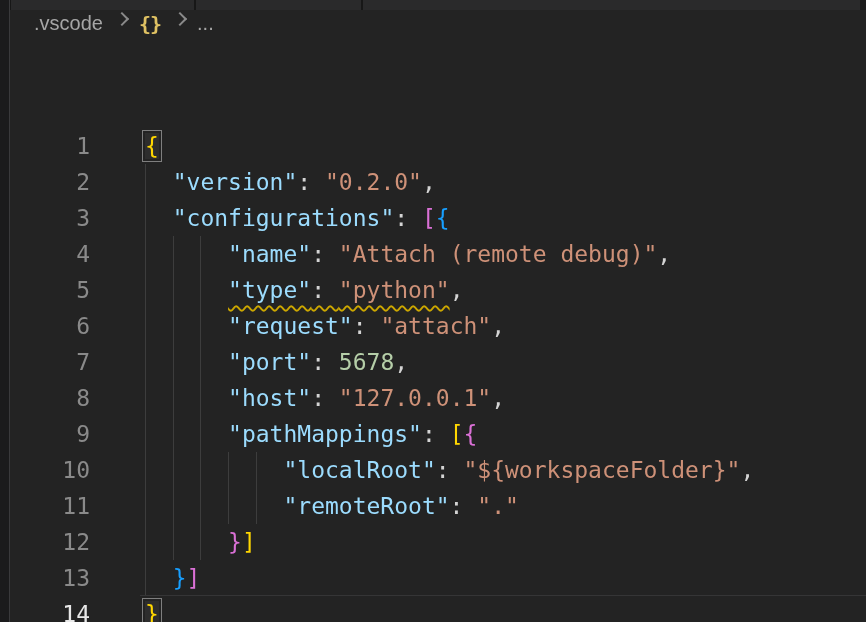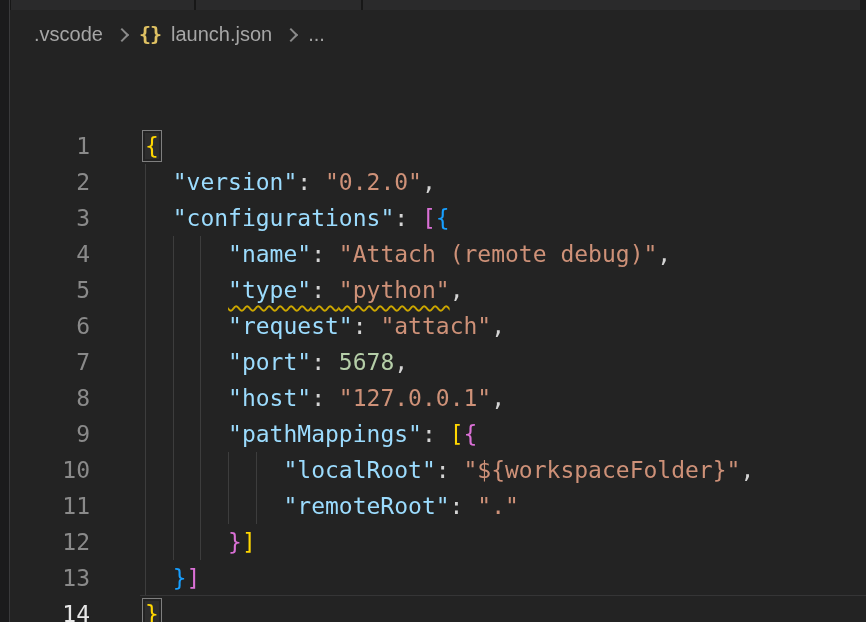--- a/index.html
+++ b/index.html
@@ -19,21 +19,21 @@
   .sep-c{left:361px;}
   .strip-end{position:absolute;top:0;bottom:0;left:860px;right:0;background:#1a1a1a;}
   
   .leftrail{
     position:absolute;left:0;top:0;bottom:0;width:9px;
     background:#1b1b1c;border-right:1px solid #3a3a3c;
   }
   
   .breadcrumb{
     position:absolute;left:10px;top:12px;right:0;height:44px;
-    display:flex;align-items:center;gap:10px;padding-left:24px;
+    display:flex;align-items:flex-start;gap:10px;padding-left:24px;
     font-family:"Liberation Sans","DejaVu Sans",sans-serif;
     font-size:20px;color:#a6a6a6;
   }
   .crumb{cursor:pointer;}
   .chev{display:inline-block;width:12px;height:12px;position:relative;margin:0 2px;}
   .chev::before{
     content:"";position:absolute;left:2px;top:0;width:8px;height:8px;
     border-right:2px solid #8a8a8a;border-top:2px solid #8a8a8a;
     transform:rotate(45deg);top:2px;
   }
@@ -92,20 +92,19 @@
   <div class="sep sep-c"></div>
   <div class="strip-end"></div>
 </div>
 
 <div class="leftrail"></div>
 
 <div class="breadcrumb">
   <span class="crumb">.vscode</span>
   <span class="chev"></span>
   <span class="json-ico">{}</span>
-  <span class="crumb">launch.json</span>
   <span class="chev"></span>
   <span class="crumb">...</span>
 </div>
 
 <div class="editor">
   <div id="code-area"><div class="line"><div class="gutter">1</div><div class="code"><span class="tok-b1 boxed">{</span></div></div><div class="line"><div class="gutter">2</div><div class="code"><span class="guide">  </span><span class="tok-key">"version"</span><span class="tok-pun">: </span><span class="tok-str">"0.2.0"</span><span class="tok-pun">,</span></div></div><div class="line"><div class="gutter">3</div><div class="code"><span class="guide">  </span><span class="tok-key">"configurations"</span><span class="tok-pun">: </span><span class="tok-b2">[</span><span class="tok-b3">{</span></div></div><div class="line"><div class="gutter">4</div><div class="code"><span class="guide">  </span><span class="guide">  </span><span class="guide">  </span><span class="tok-key">"name"</span><span class="tok-pun">: </span><span class="tok-str">"Attach (remote debug)"</span><span class="tok-pun">,</span></div></div><div class="line"><div class="gutter">5</div><div class="code"><span class="guide">  </span><span class="guide">  </span><span class="guide">  </span><span class="wavy"><span class="tok-key">"type"</span><span class="tok-pun">: </span><span class="tok-str">"python"</span></span><span class="tok-pun">,</span></div></div><div class="line"><div class="gutter">6</div><div class="code"><span class="guide">  </span><span class="guide">  </span><span class="guide">  </span><span class="tok-key">"request"</span><span class="tok-pun">: </span><span class="tok-str">"attach"</span><span class="tok-pun">,</span></div></div><div class="line"><div class="gutter">7</div><div class="code"><span class="guide">  </span><span class="guide">  </span><span class="guide">  </span><span class="tok-key">"port"</span><span class="tok-pun">: </span><span class="tok-num">5678</span><span class="tok-pun">,</span></div></div><div class="line"><div class="gutter">8</div><div class="code"><span class="guide">  </span><span class="guide">  </span><span class="guide">  </span><span class="tok-key">"host"</span><span class="tok-pun">: </span><span class="tok-str">"127.0.0.1"</span><span class="tok-pun">,</span></div></div><div class="line"><div class="gutter">9</div><div class="code"><span class="guide">  </span><span class="guide">  </span><span class="guide">  </span><span class="tok-key">"pathMappings"</span><span class="tok-pun">: </span><span class="tok-b1">[</span><span class="tok-b2">{</span></div></div><div class="line"><div class="gutter">10</div><div class="code"><span class="guide">  </span><span class="guide">  </span><span class="guide">  </span><span class="guide">  </span><span class="guide">  </span><span class="tok-key">"localRoot"</span><span class="tok-pun">: </span><span class="tok-str">"${workspaceFolder}"</span><span class="tok-pun">,</span></div></div><div class="line"><div class="gutter">11</div><div class="code"><span class="guide">  </span><span class="guide">  </span><span class="guide">  </span><span class="guide">  </span><span class="guide">  </span><span class="tok-key">"remoteRoot"</span><span class="tok-pun">: </span><span class="tok-str">"."</span></div></div><div class="line"><div class="gutter">12</div><div class="code"><span class="guide">  </span><span class="guide">  </span><span class="guide">  </span><span class="tok-b2">}</span><span class="tok-b1">]</span></div></div><div class="line"><div class="gutter">13</div><div class="code"><span class="guide">  </span><span class="tok-b3">}</span><span class="tok-b2">]</span></div></div><div class="line active"><div class="gutter">14</div><div class="code"><span class="tok-b1 boxed">}</span></div></div></div>
 </div>
 
 </body></html>

